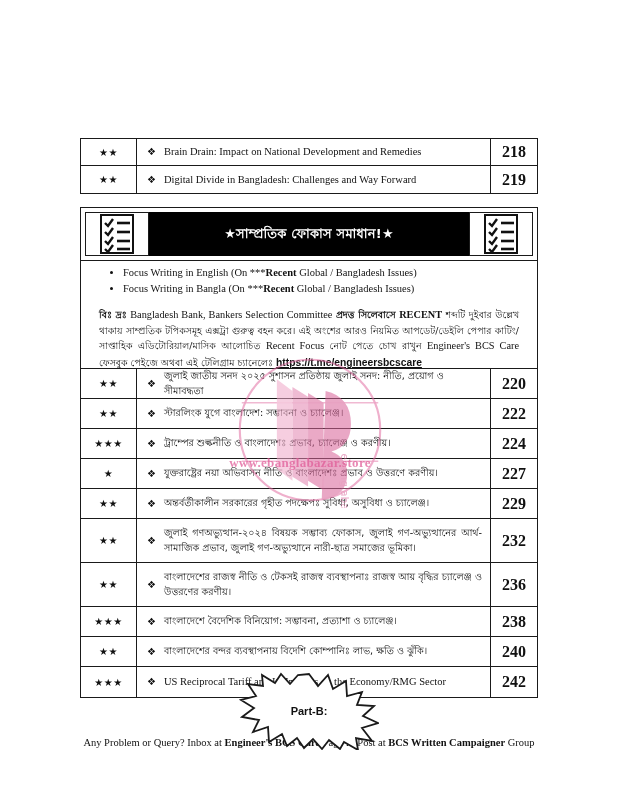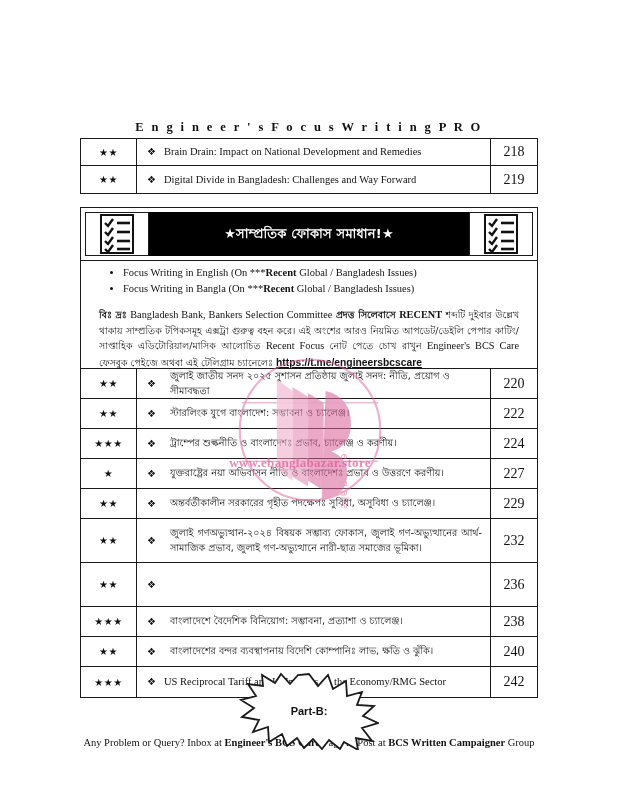--- a/index.html
+++ b/index.html
@@ -115,31 +115,30 @@
   .topic-text {
     flex: 1 1 auto;
     font-size: 10.5px;
     line-height: 1.45;
     color: #111;
   }
   .topic-text.bn {
     font-family: "DejaVu Sans", "Liberation Sans", sans-serif;
     font-size: 9.6px;
     line-height: 1.5;
-    margin-left: 6px;
   }
   .topic-text.just { text-align: justify; }
   .cell-page {
     width: 46px;
     flex: 0 0 46px;
     display: flex;
     align-items: center;
     justify-content: center;
-    font-weight: normal;
-    font-size: 14px;
+    font-weight: bold;
+    font-size: 16px;
     color: #111;
   }
 
   
   #table-top { top: 138px; }
   #table-top .trow { height: 27px; }
 
   
   #banner-block {
     position: absolute;
@@ -272,21 +271,20 @@
       <line x1="10" y1="112" x2="150" y2="112" stroke="#e06aa0" stroke-width="1.6" opacity="0.75"></line>
       <path d="M46 28 L46 120 L62 132 L62 40 Z" fill="#f0a9c8" opacity="0.9"></path>
       <path d="M62 36 L62 128 L78 138 L78 46 Z" fill="#e385b0" opacity="0.9"></path>
       <path d="M78 42 L78 132 L94 142 L94 52 Z" fill="#d9669a" opacity="0.9"></path>
       <path d="M96 40 q26 6 26 34 q0 22 -20 28 q16 6 16 24 q0 22 -26 26 L96 40 Z" fill="#d9669a" opacity="0.92"></path>
       <text x="112" y="104" font-family="DejaVu Sans, sans-serif" font-size="11" fill="#d9669a" opacity="0.9" transform="rotate(90 112 104)">ebanglabazar</text>
     </svg>
   </div>
   <div class="wm-text">www.ebanglabazar.store</div>
 
-  <div class="doc-header">E n g i n e e r ' s   F o c u s   W r i t i n g   P R O</div>
 
   <div class="tbl" id="table-top">
 
     <div class="trow">
       <div class="cell-star">★★</div>
       <div class="cell-topic">
         <span class="diamond">❖</span>
         <span class="topic-text">Brain Drain: Impact on National Development and Remedies</span>
       </div>
       <div class="cell-page">218</div>
@@ -415,20 +413,21 @@
         <div class="cell-topic">
           <span class="diamond">❖</span>
           <span class="topic-text bn just">জুলাই গণঅভ্যুত্থান-২০২৪ বিষয়ক সম্ভাব্য ফোকাস, জুলাই গণ-অভ্যুত্থানের আর্থ-সামাজিক প্রভাব, জুলাই গণ-অভ্যুত্থানে নারী-ছাত্র সমাজের ভূমিকা।</span>
         </div>
         <div class="cell-page">232</div>
       </div>
       <div class="trow" style="height: 44px;">
         <div class="cell-star">★★</div>
         <div class="cell-topic">
           <span class="diamond">❖</span>
+          <span class="topic-text bn just">বাংলাদেশের রাজস্ব নীতি ও টেকসই রাজস্ব ব্যবস্থাপনাঃ রাজস্ব আয় বৃদ্ধির চ্যালেঞ্জ ও উত্তরণের করণীয়।</span>
         </div>
         <div class="cell-page">236</div>
       </div>
       <div class="trow" style="height: 30px;">
         <div class="cell-star">★★★</div>
         <div class="cell-topic">
           <span class="diamond">❖</span>
           <span class="topic-text bn">বাংলাদেশে বৈদেশিক বিনিয়োগ: সম্ভাবনা, প্রত্যাশা ও চ্যালেঞ্জ।</span>
         </div>
         <div class="cell-page">238</div>

